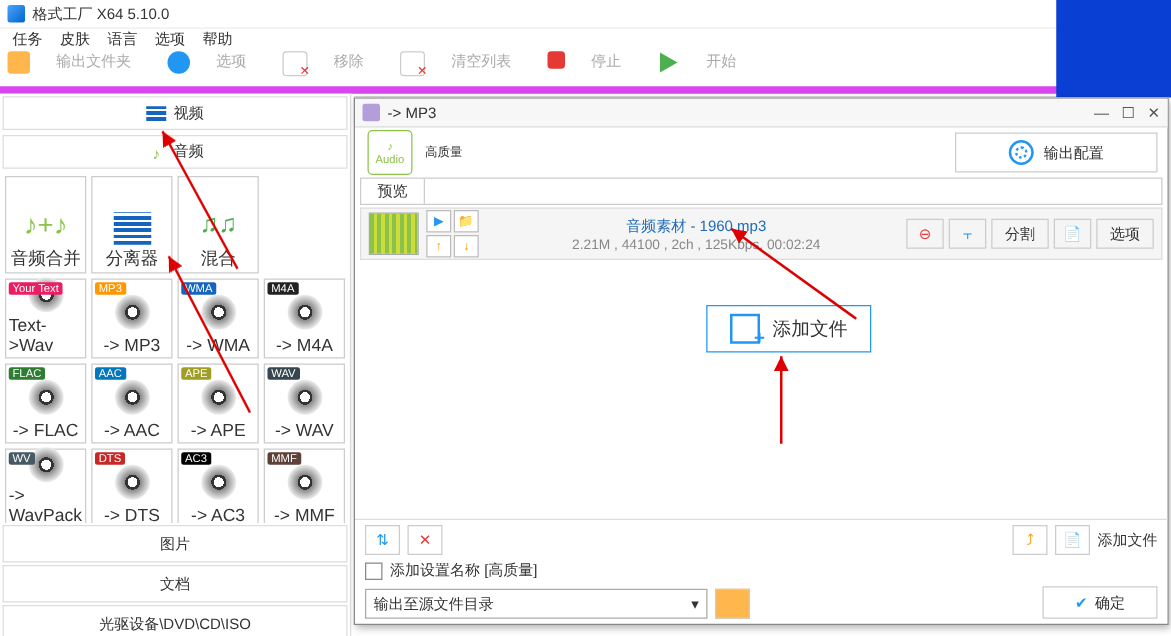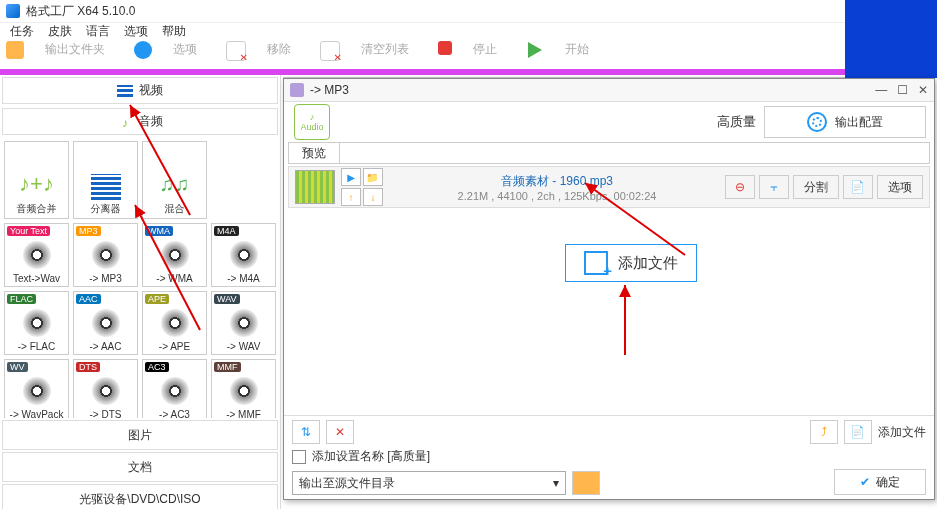--- a/index.html
+++ b/index.html
@@ -18,36 +18,36 @@
 .tb-play{width:0;height:0;border-left:14px solid #4caf50;border-top:8px solid transparent;border-bottom:8px solid transparent}
 .tb-lbl{color:#aaa;margin-right:8px}
 .main{display:flex;height:calc(509px - 22px - 18px - 28px)}
 .leftpane{width:280px;border-right:1px solid #ddd;background:#fff;display:flex;flex-direction:column}
 .cat{border:1px solid #ddd;margin:2px;padding:4px;text-align:center;display:flex;align-items:center;justify-content:center;gap:6px}
 .cat .cico{width:16px;height:12px}
 .grid{flex:1;overflow:auto;display:grid;grid-template-columns:repeat(4,1fr);gap:4px;padding:4px}
 .cell{border:1px solid #ccc;height:58px;display:flex;flex-direction:column;align-items:center;justify-content:flex-end;padding:2px;position:relative}
 .cell.tall{height:72px}
 .cell .ic{width:38px;height:32px;display:flex;align-items:center;justify-content:center}
-.cell .lbl{font-size:10px;color:#333;margin-top:2px}
+.cell .lbl{font-size:14px;color:#333;margin-top:2px}
 .cd{width:28px;height:28px;border-radius:50%;background:radial-gradient(circle at 50% 50%,#fff 0 4px,#333 4px 6px,#888 6px,#eee 14px)}
 .tag{position:absolute;top:2px;left:2px;padding:0 3px;font-size:9px;color:#fff;border-radius:2px}
 .rightpane{flex:1;display:flex;flex-direction:column}
 .listhead{height:22px;display:flex;border:1px solid #ccc;margin:2px}
 .listhead div{flex:1;text-align:center;border-right:1px solid #ccc;line-height:22px}
 .listhead div:last-child{border-right:none}
 .bluestrip{position:absolute;top:0;right:0;width:92px;height:78px;background:#0a3fd4}
 
 .modal{position:absolute;left:283px;top:78px;width:650px;height:420px;background:#fff;border:1px solid #888;box-shadow:2px 2px 6px rgba(0,0,0,.3);display:flex;flex-direction:column}
 .m-title{height:22px;display:flex;align-items:center;padding:0 6px;border-bottom:1px solid #ddd;background:#f7f7f7}
 .m-title .mico{width:14px;height:14px;background:#b39ddb;border-radius:2px;margin-right:6px}
 .m-winctl{margin-left:auto;display:flex;gap:10px;color:#555}
 .m-top{height:40px;display:flex;align-items:center}
 .audio-ico{width:34px;height:34px;margin:0 10px;border:1px solid #8bc34a;border-radius:4px;display:flex;flex-direction:column;align-items:center;justify-content:center;color:#8bc34a;font-size:9px}
-.hq{flex:1;text-align:right;font-size:13px}
+.hq{flex:1;text-align:left;font-size:10px}
 .cfgbtn{margin:4px 8px;width:160px;height:30px;border:1px solid #ccc;display:flex;align-items:center;justify-content:center;gap:8px}
 .gear{width:16px;height:16px;border:2px solid #2196f3;border-radius:50%;position:relative}
 .gear::after{content:"";position:absolute;inset:3px;border:2px dotted #2196f3;border-radius:50%}
 .m-listhead{height:20px;display:flex;border:1px solid #ccc;margin:0 4px}
 .m-listhead .c1{width:50px;text-align:center;line-height:20px;border-right:1px solid #ccc}
 .m-listhead .c2{flex:1;text-align:center;line-height:20px}
 .m-row{margin:2px 4px;border:1px solid #ddd;background:#f5f5f5;height:40px;display:flex;align-items:center}
 .m-row .thumb{width:38px;height:32px;margin:0 6px;border:1px solid #aaa;background:repeating-linear-gradient(90deg,#8bc34a 0 3px,#cddc39 3px 6px)}
 .btncol{display:flex;flex-direction:column;gap:2px;margin-right:6px}
 .sqbtn{width:18px;height:16px;border:1px solid #bbb;background:#fff;font-size:10px;display:flex;align-items:center;justify-content:center;color:#ff9800}

